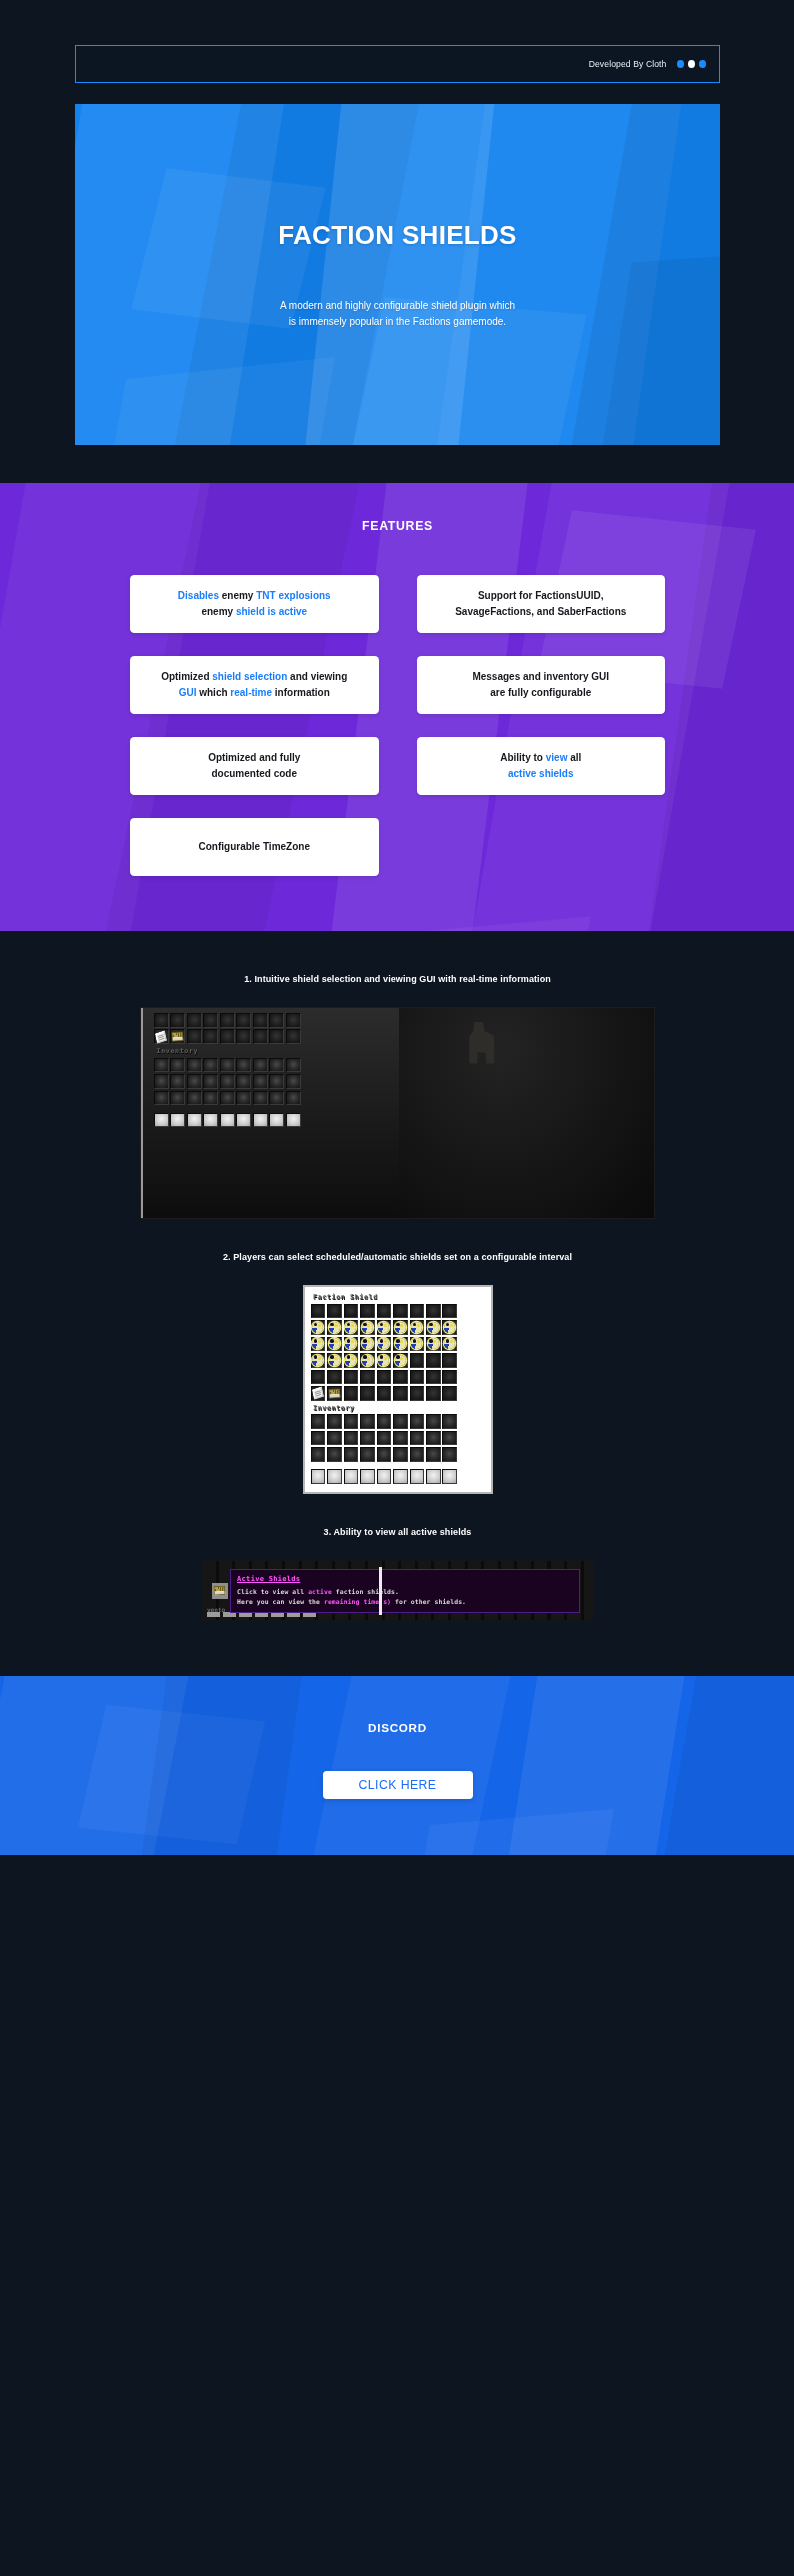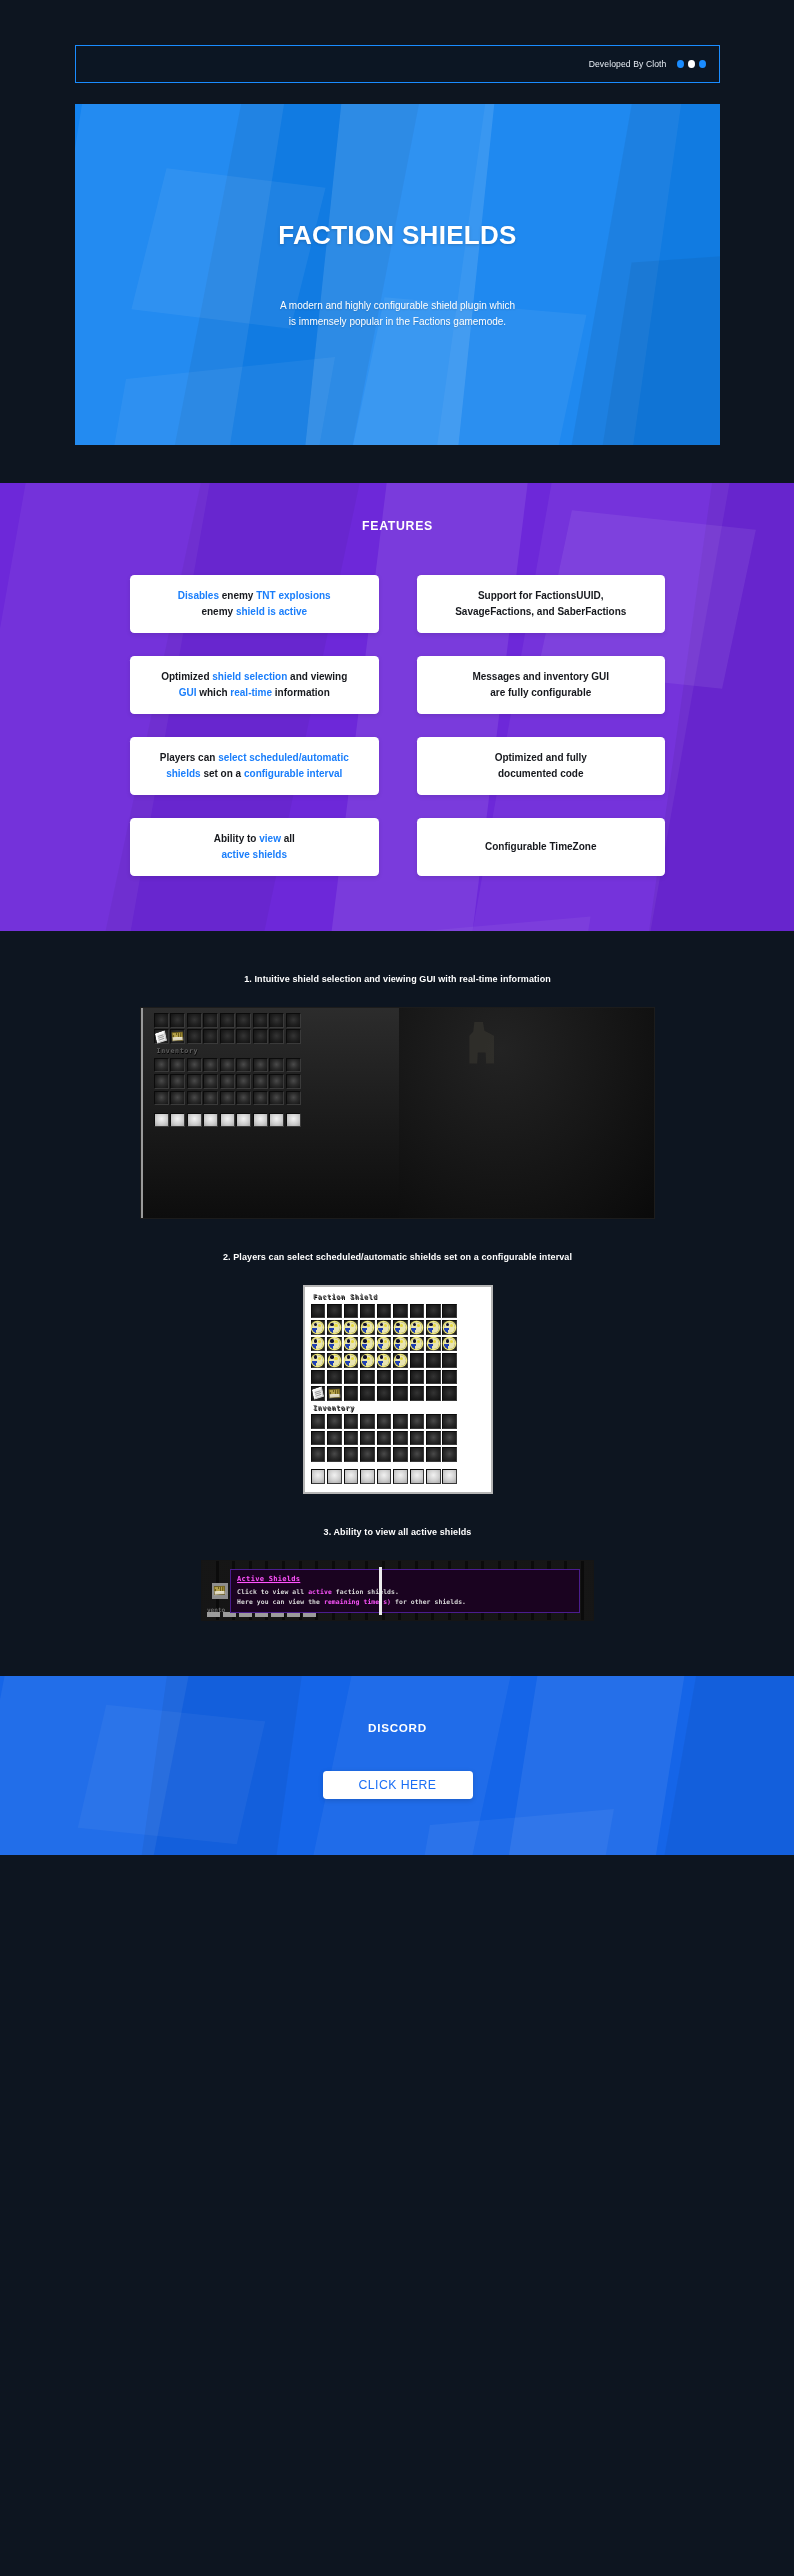--- a/index.html
+++ b/index.html
@@ -385,23 +385,20 @@
       <div class="feat-card">
         <p><span>Support for FactionsUUID,</span><br><span>SavageFactions, and SaberFactions</span></p>
       </div>
       <div class="feat-card">
         <p><span>Optimized </span><span class="hl">shield selection</span><span> and viewing</span><br><span class="hl">GUI</span><span> which </span><span class="hl">real-time</span><span> information</span></p>
       </div>
       <div class="feat-card">
         <p><span>Messages and inventory GUI</span><br><span>are fully configurable</span></p>
       </div>
       <div class="feat-card">
-        <p><span>Players can </span><span class="hl">select scheduled/automatic</span><br><span class="hl">shields</span><span> set on a </span><span class="hl">configurable interval</span></p>
-      </div>
-      <div class="feat-card">
         <p><span>Optimized and fully</span><br><span>documented code</span></p>
       </div>
       <div class="feat-card">
         <p><span>Ability to </span><span class="hl">view</span><span> all</span><br><span class="hl">active shields</span></p>
       </div>
       <div class="feat-card">
         <p><span>Configurable TimeZone</span></p>
       </div>
     </div>
 </div>

